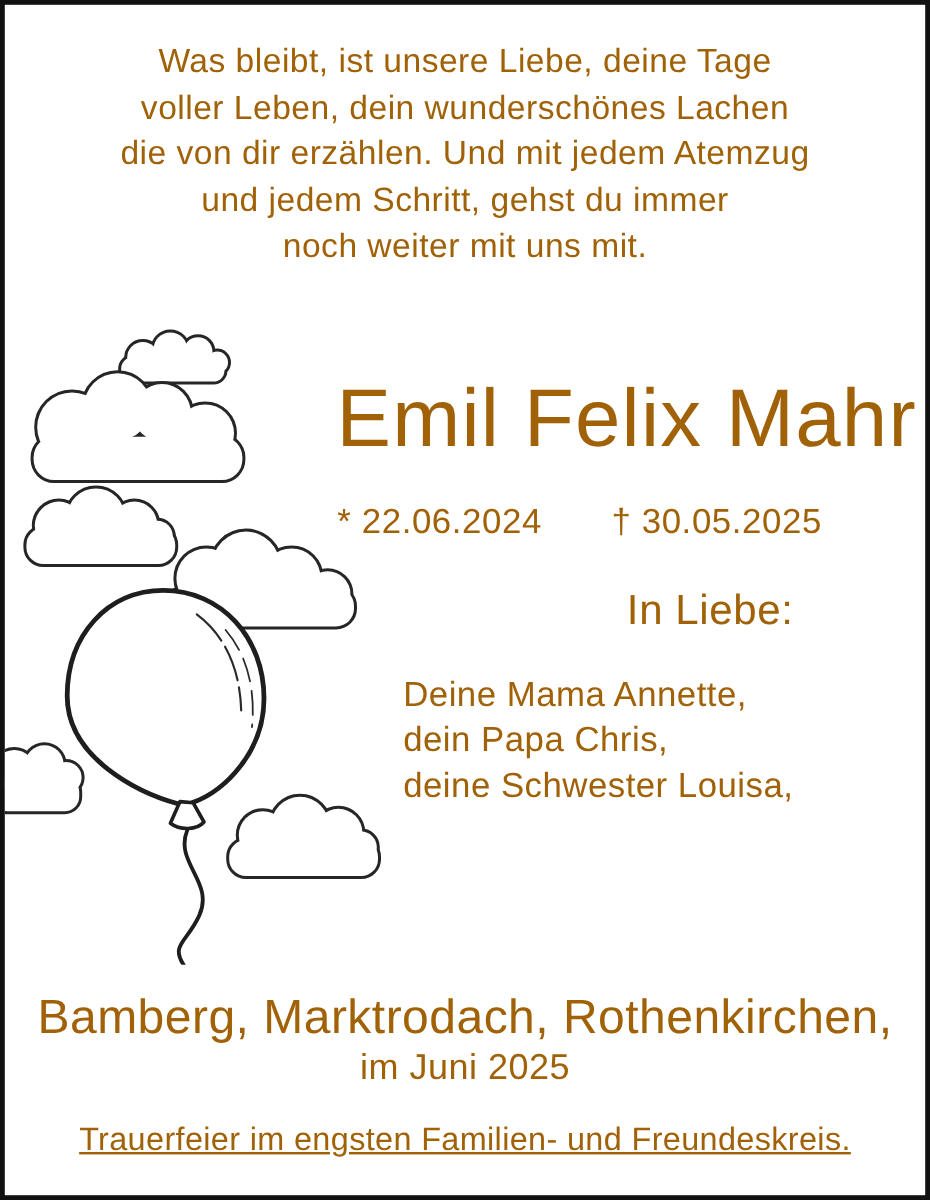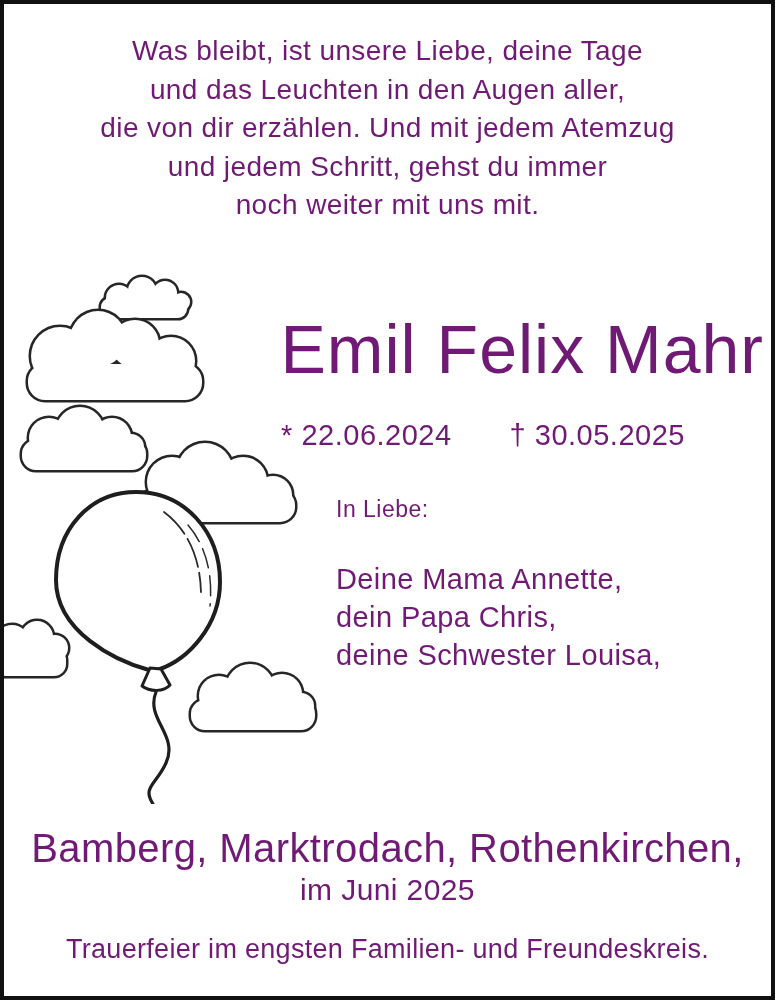--- a/index.html
+++ b/index.html
@@ -3,21 +3,21 @@
 <meta charset="utf-8">
 <style>
   html,body{margin:0;padding:0;background:#e8e8e8;}
   .page{
     position:relative;
     width:775px;height:1000px;
     box-sizing:border-box;
     background:#ffffff;
     border:4px solid #111111;
     font-family:"Liberation Sans", sans-serif;
-    color:#701a75;
+    color:#a16207;
     overflow:hidden;
   }
   .poem{
     position:absolute;top:28px;left:0;right:0;
     text-align:center;
     font-size:28px;line-height:38.5px;
     letter-spacing:0.4px;
   }
   .illustration{
     position:absolute;left:0;top:270px;
@@ -30,33 +30,33 @@
     margin:0;text-align:right;
     font-size:68px;line-height:82px;font-weight:normal;
     letter-spacing:1px;white-space:nowrap;
   }
   .dates{
     position:absolute;top:412px;left:198px;width:562px;
     display:flex;justify-content:center;gap:58px;
     font-size:29px;line-height:38px;letter-spacing:0.5px;
   }
   .dedication{position:absolute;left:332px;top:488px;}
-  .ded-label{font-size:23px;line-height:34px;letter-spacing:0.5px;}
+  .ded-label{font-size:35px;line-height:34px;letter-spacing:0.5px;text-align:right;}
   .ded-lines{margin-top:34px;font-size:29px;line-height:38px;letter-spacing:0.4px;}
   .places{
     position:absolute;top:824px;left:0;right:0;text-align:center;
     font-size:40px;line-height:40px;letter-spacing:0.4px;
   }
   .month{
     position:absolute;top:866px;left:0;right:0;text-align:center;
     font-size:30px;line-height:40px;letter-spacing:0.4px;
   }
   .footer{
     position:absolute;top:927px;left:0;right:0;text-align:center;
-    font-size:27px;line-height:36px;letter-spacing:0.3px;
+    font-size:27px;line-height:36px;letter-spacing:0.3px;text-decoration:underline;
   }
 </style>
 </head>
 <body>
 
 <div class="page">
 
   <svg class="illustration" viewBox="0 0 320 530" xmlns="http://www.w3.org/2000/svg">
     <defs>
       <g id="cloudA">
@@ -137,21 +137,21 @@
         <use href="#cloudE" class="fill-pass"></use>
     </g>
     <g>
       <use href="#cloudF" class="stroke-pass"></use>
         <use href="#cloudF" class="fill-pass"></use>
     </g>
   </svg>
 
   <div class="poem">
     <div>Was bleibt, ist unsere Liebe, deine Tage</div>
-    <div>und das Leuchten in den Augen aller,</div>
+    <div>voller Leben, dein wunderschönes Lachen</div>
     <div>die von dir erzählen. Und mit jedem Atemzug</div>
     <div>und jedem Schritt, gehst du immer</div>
     <div>noch weiter mit uns mit.</div>
   </div>
 
   <h1 class="name">Emil Felix Mahr</h1>
 
   <div class="dates">
     <span>* 22.06.2024</span>
     <span>† 30.05.2025</span>

